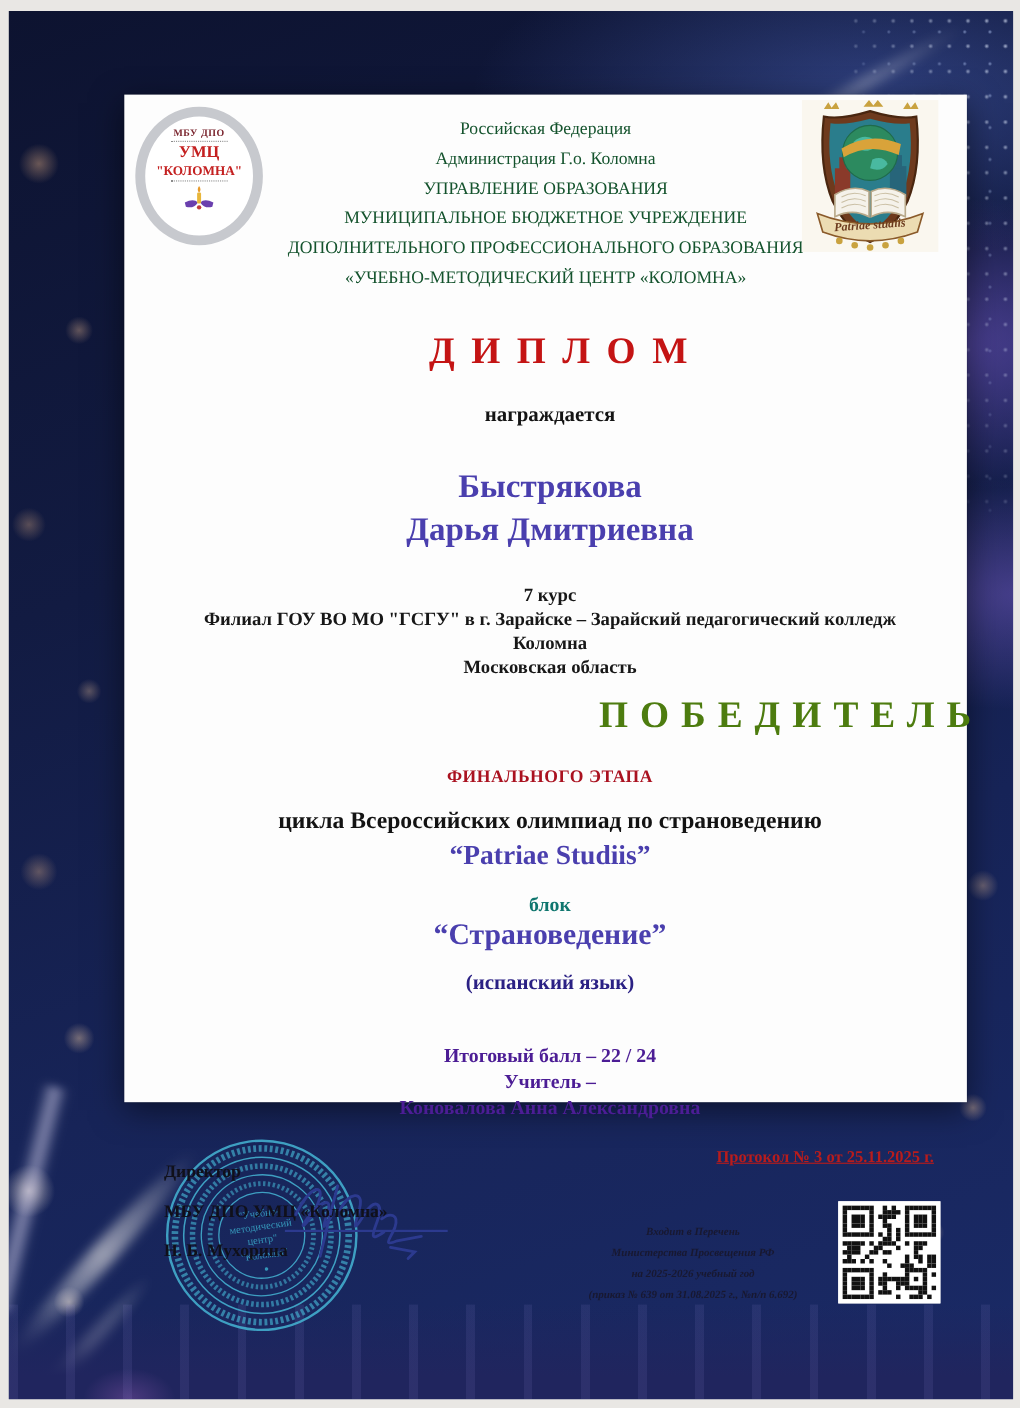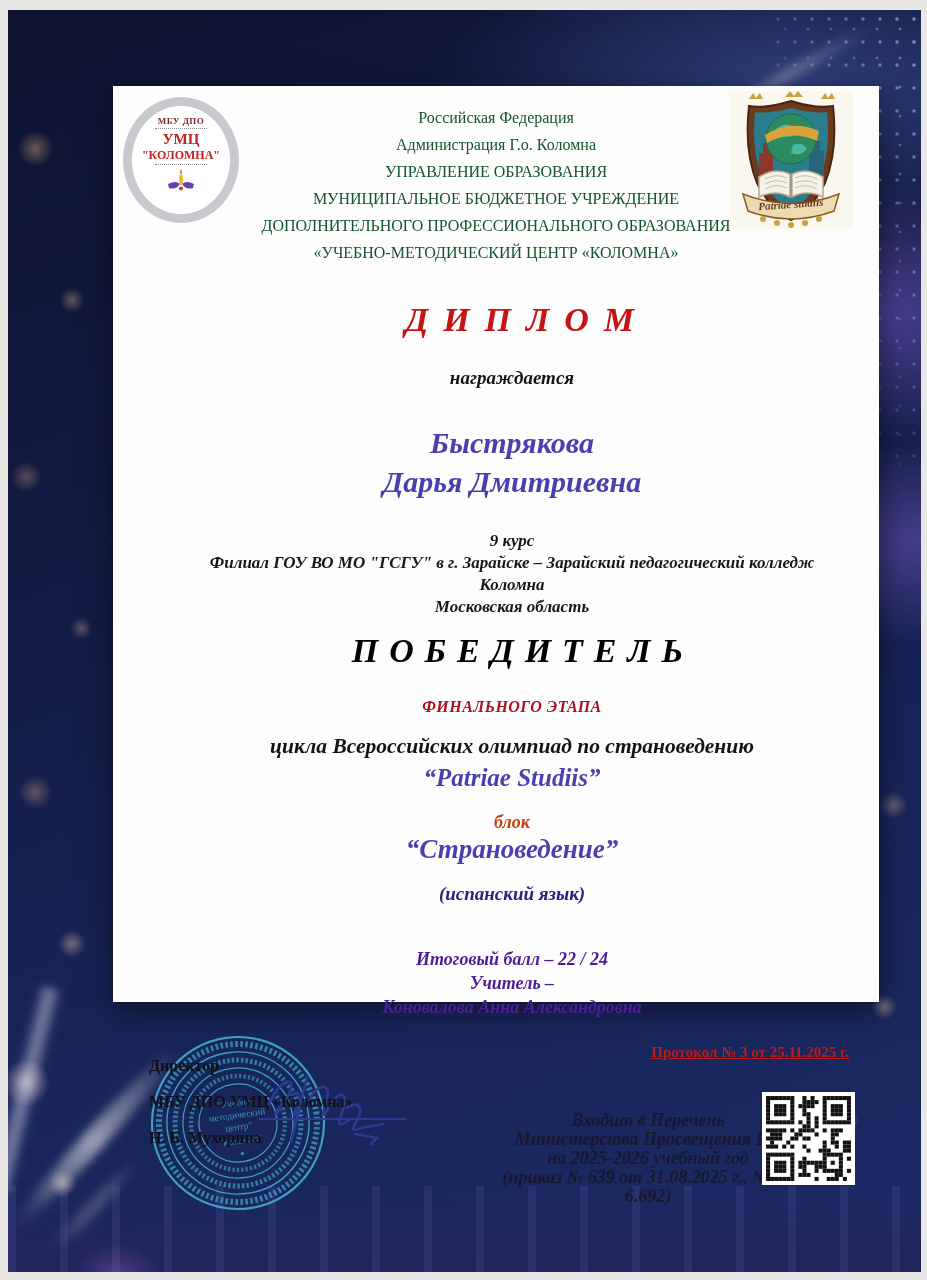--- a/index.html
+++ b/index.html
@@ -42,39 +42,39 @@
   .beam-a{left:-40px;bottom:120px;width:250px;height:22px;transform:rotate(-48deg);}
   .beam-b{left:-20px;bottom:40px;width:180px;height:14px;transform:rotate(-48deg);opacity:.7;}
   .beam-c{right:30px;top:60px;width:210px;height:12px;transform:rotate(-30deg);opacity:.5;}
   .streak-left{position:absolute;left:4px;top:975px;width:26px;height:210px;transform:rotate(14deg);
     background:linear-gradient(90deg, transparent, rgba(235,230,255,.5), transparent);filter:blur(4px);}
 
   
   .certificate{position:absolute;left:89px;top:86px;width:766px;height:916px;background:#fdfdfd;
     box-shadow:0 0 0 1px rgba(0,0,0,.07), 0 8px 28px rgba(0,0,0,.5);margin-left:24px;}
   .abs{position:absolute;}
-  .cw{left:16px;width:100%;text-align:center;font-style:italic;}
+  .cw{left:4px;width:100%;text-align:center;}
   .org-header{top:18px;left:130px;width:506px;text-align:center;
     font-size:16px;line-height:27px;color:#14532d;}
   .title-red{top:215px;font-size:34px;font-weight:bold;color:#c41414;letter-spacing:.44em;padding-left:.44em;}
   .awarded{top:281px;font-size:19px;font-weight:bold;color:#141414;}
   .name{top:337px;font-size:30px;line-height:39px;font-weight:bold;color:#4a3fae;}
   .info{top:444px;font-size:17px;line-height:22px;font-weight:bold;color:#171717;}
-  .winner{top:546px;font-size:34px;font-weight:bold;color:#000000;letter-spacing:.32em;padding-left:.32em;}
+  .winner{top:546px;font-size:34px;font-weight:bold;color:#4d7c0f;letter-spacing:.32em;padding-left:.32em;text-align:right;}
   .stage{top:612px;font-size:16px;font-weight:bold;color:#aa1220;letter-spacing:.03em;}
   .event-line{top:648px;font-size:21.5px;font-weight:bold;color:#131313;}
   .event-name{top:678px;font-size:25px;font-weight:bold;color:#4a3fae;}
-  .block-label{top:726px;font-size:18px;font-weight:bold;color:#c2410c;}
+  .block-label{top:726px;font-size:18px;font-weight:bold;color:#0f766e;}
   .block-name{top:748px;font-size:27px;font-weight:bold;color:#4a3fae;}
   .language{top:797px;font-size:19px;font-weight:bold;color:#2b2184;}
   .score{top:861px;font-size:18px;line-height:24px;font-weight:bold;color:#4c1d95;}
   .protocol{top:958px;right:30px;font-size:15px;font-weight:bold;color:#b91c1c;text-decoration:underline;}
   .director{left:36px;top:962px;font-size:16px;line-height:36px;font-weight:bold;color:#10101a;z-index:3;}
-  .registry{left:370px;top:1025px;width:330px;text-align:center;
-    font-style:italic;font-weight:bold;font-size:18px;line-height:19px;color:#181830;}
+  .registry{left:352px;top:1025px;width:330px;text-align:center;
+    font-style:italic;font-weight:bold;font-size:10px;line-height:19px;color:#181830;}
   .stamp{left:36px;top:948px;width:178px;height:178px;z-index:1;opacity:.85;}
   .sig{left:138px;top:978px;width:150px;height:92px;z-index:2;}
   .sig-line{left:146px;top:1012px;width:148px;height:20px;border-bottom:2px solid #2c3a8f;z-index:2;}
   .qr{left:649px;top:1006px;width:93px;height:93px;background:#fff;}
 
   
   .logo-left{left:10px;top:11px;width:98px;height:98px;border-radius:50%;
     border:9px solid #c7c9ce;background:#fff;text-align:center;padding-top:10px;box-sizing:content-box;}
   .logo-left .t1{font-size:9px;font-weight:bold;color:#7c2730;letter-spacing:.5px;}
   .logo-left .sep{width:52px;margin:2px auto;border-top:1.5px dotted #8b8b8b;}
@@ -152,21 +152,21 @@
     </div>
 
     <div class="abs cw title-red">ДИПЛОМ</div>
     <div class="abs cw awarded">награждается</div>
     <div class="abs cw name">
       <div>Быстрякова</div>
       <div>Дарья Дмитриевна</div>
     </div>
 
     <div class="abs cw info">
-      <div>9 курс</div>
+      <div>7 курс</div>
       <div>Филиал ГОУ ВО МО "ГСГУ" в г. Зарайске – Зарайский педагогический колледж</div>
       <div>Коломна</div>
       <div>Московская область</div>
     </div>
 
     <div class="abs cw winner">ПОБЕДИТЕЛЬ</div>
     <div class="abs cw stage">ФИНАЛЬНОГО ЭТАПА</div>
     <div class="abs cw event-line">цикла Всероссийских олимпиад по страноведению</div>
     <div class="abs cw event-name">“Patriae Studiis”</div>
     <div class="abs cw block-label">блок</div>

